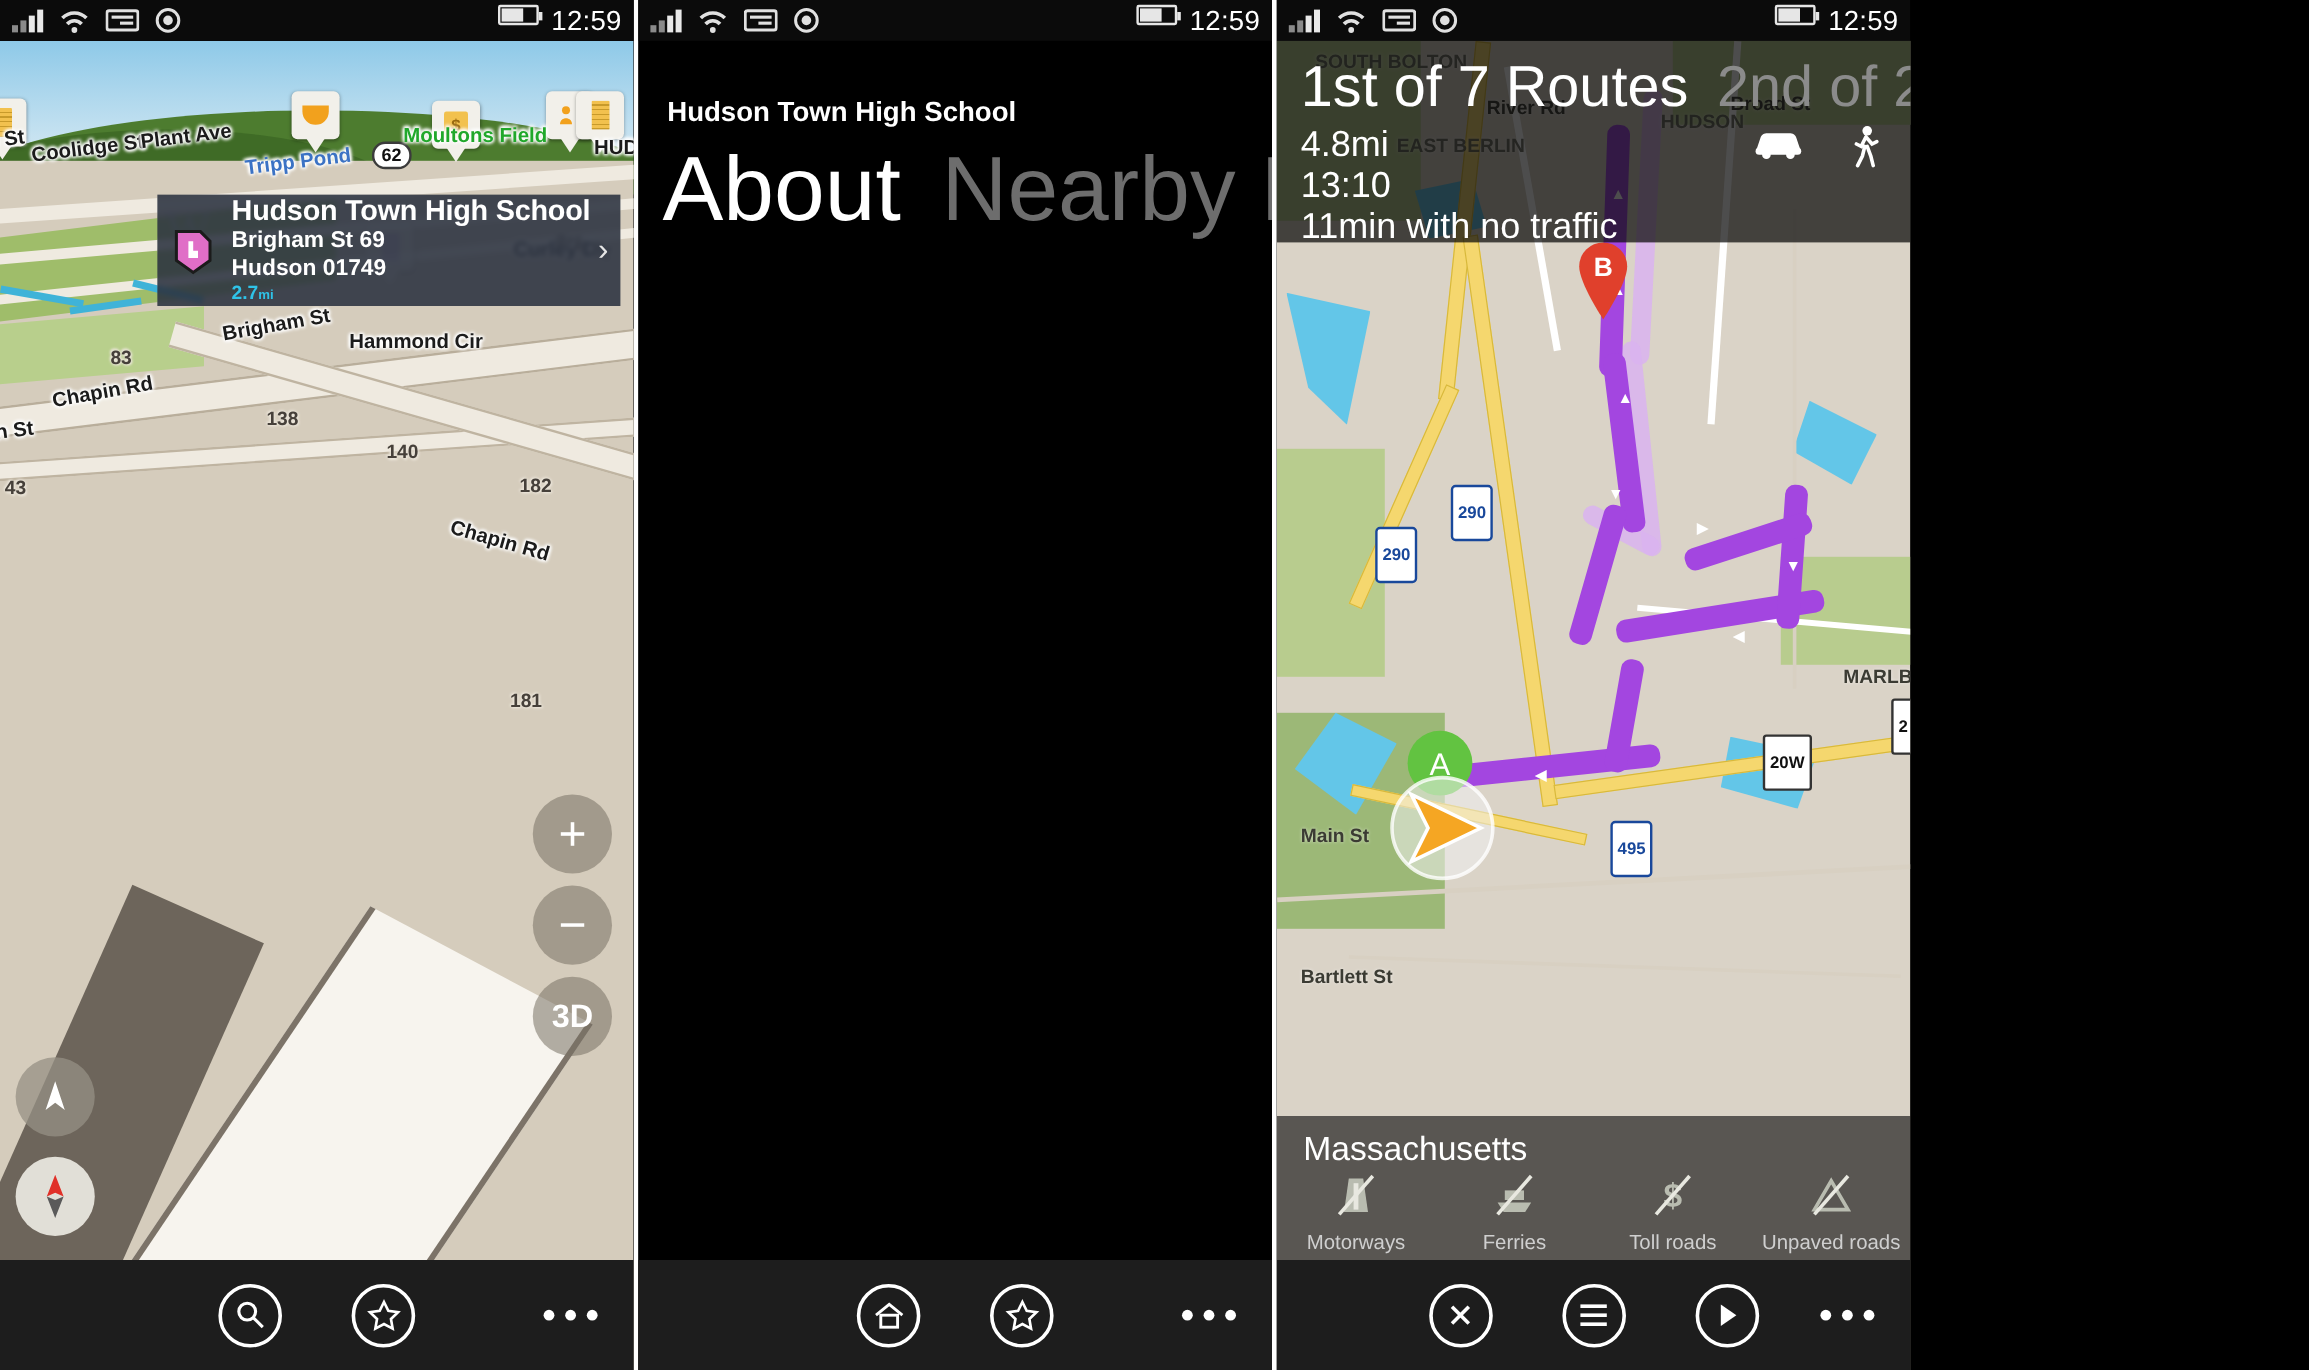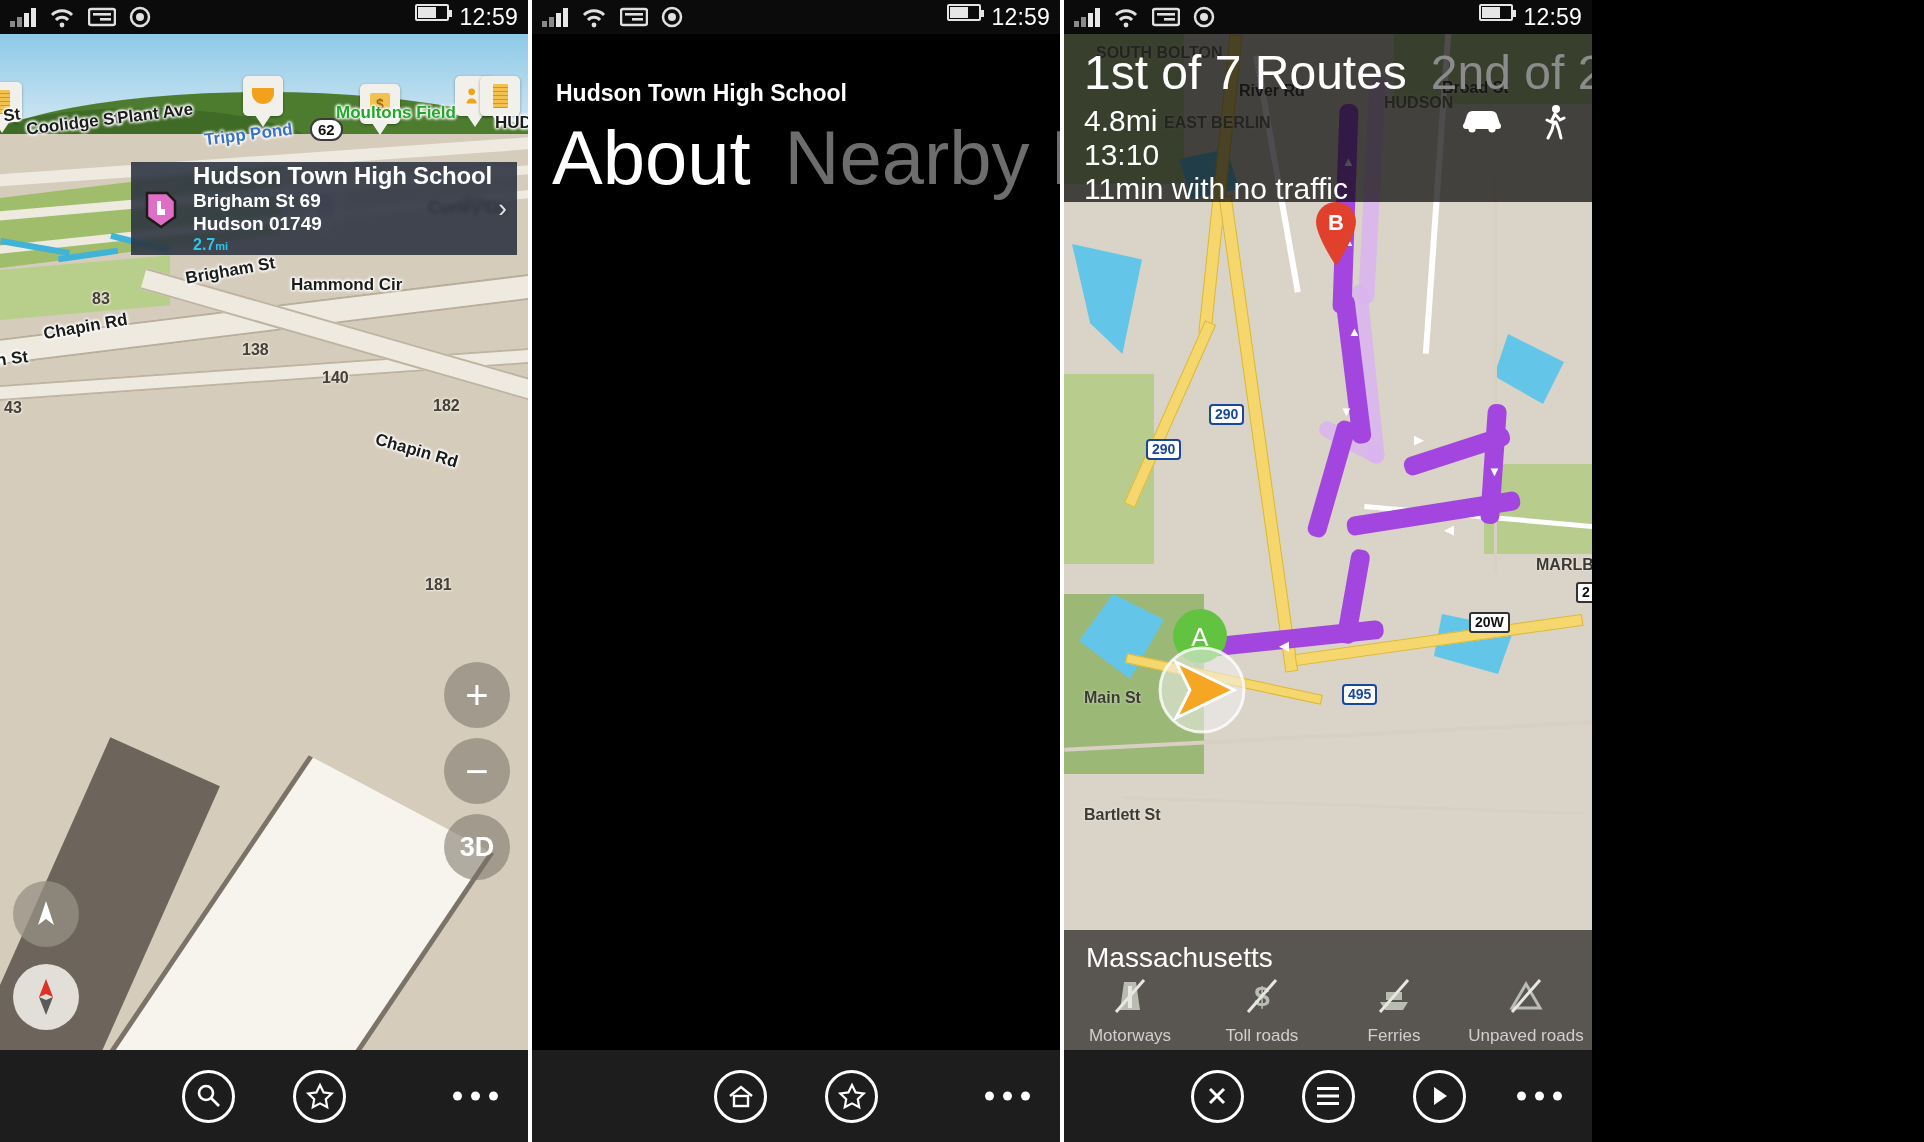--- a/index.html
+++ b/index.html
@@ -209,21 +209,21 @@
   .state-name { position:absolute; left:22px; bottom:168px; color:#fff; font-size:28px; font-weight:300; z-index:25; }
   .optrow { position:absolute; left:0; right:0; bottom:96px; display:flex; z-index:25; }
   .opt { flex:1; display:flex; flex-direction:column; align-items:center; gap:6px; }
   .opt .oi { height:48px; display:flex; align-items:center; justify-content:center; }
   .opt .ol { color:#cfcfcf; font-size:17px; font-weight:300; }
   .mapname { position:absolute; color:#3b3b33; font-weight:700; font-size:16px;
     text-shadow:0 0 3px rgba(255,255,255,.6); white-space:nowrap; }
   .mapname.dim { color:#5a5a50; opacity:.85; }
   .ishield {
     position:absolute; background:#fff; border:2px solid #19489b; border-radius:4px;
-    color:#19489b; font-size:14px; font-weight:700; padding:1px 4px; line-height:15px;
+    color:#19489b; font-size:14px; font-weight:700; padding:14px 4px; line-height:15px;
   }
   .ishield.us { border-color:#333; color:#111; border-radius:3px; }
 </style>
 </head>
 <body>
 
 <div class="stage">
 
   <div class="panel p1">
 
@@ -285,21 +285,21 @@
           <div class="lbl rot3" style="left: 185px; top: 227px;">Brigham St</div>
           <div class="lbl " style="left: 291px; top: 241px;">Hammond Cir</div>
           <div class="lbl rot3" style="left: 43px; top: 283px;">Chapin Rd</div>
           <div class="lbl rot2" style="left: 374px; top: 407px;">Chapin Rd</div>
           <div class="lbl " style="left: 428px; top: 164px;">Curley Dr</div>
           <div class="lbl rot1" style="left: -4px; top: 315px;">n St</div>
           <div class="lbl grey rot2" style="left: 462px; top: 161px;">ark St</div>
         </div>
       <div id="p1-nums">
           <div class="num" style="left: 92px; top: 256px;">83</div>
-          <div class="num" style="left: 222px; top: 307px; margin-left: 20px;">138</div>
+          <div class="num" style="left: 222px; top: 307px;">138</div>
           <div class="num" style="left: 322px; top: 335px;">140</div>
           <div class="num" style="left: 433px; top: 363px;">182</div>
           <div class="num" style="left: 4px; top: 365px;">43</div>
           <div class="num" style="left: 425px; top: 542px;">181</div>
         </div>
 
       <div class="callout">
         <div class="callout-pin">
           <svg width="42" height="44" viewBox="0 0 42 44">
             <path d="M6 6 L26 6 L34 14 L34 30 L20 40 L6 30 Z" fill="#e06ec7" stroke="#1b1b1b" stroke-width="2.5"></path>
@@ -567,35 +567,35 @@
               <path d="M16 8 L28 8 L32 36 L12 36 Z" fill="#b9bcb0"></path>
               <rect x="20" y="12" width="4" height="22" fill="#e8e8e0"></rect>
               <line x1="8" y1="38" x2="36" y2="6" stroke="#e8e8e0" stroke-width="3"></line>
             </svg>
           </div>
           <div class="ol">Motorways</div>
         </div>
         <div class="opt">
           <div class="oi">
             <svg width="44" height="44" viewBox="0 0 44 44">
-              <text x="22" y="32" font-size="28" font-weight="700" fill="#b9bcb0" text-anchor="middle" font-family="Liberation Sans, sans-serif">$</text>
-              <line x1="8" y1="38" x2="36" y2="6" stroke="#e8e8e0" stroke-width="3"></line>
-            </svg>
-          </div>
-          <div class="ol">Toll roads</div>
-        </div>
-        <div class="opt">
-          <div class="oi">
-            <svg width="44" height="44" viewBox="0 0 44 44">
               <path d="M8 28 L36 28 L31 36 L13 36 Z" fill="#b9bcb0"></path>
               <rect x="14" y="18" width="16" height="8" fill="#b9bcb0"></rect>
               <line x1="8" y1="38" x2="36" y2="6" stroke="#e8e8e0" stroke-width="3"></line>
             </svg>
           </div>
           <div class="ol">Ferries</div>
+        </div>
+        <div class="opt">
+          <div class="oi">
+            <svg width="44" height="44" viewBox="0 0 44 44">
+              <text x="22" y="32" font-size="28" font-weight="700" fill="#b9bcb0" text-anchor="middle" font-family="Liberation Sans, sans-serif">$</text>
+              <line x1="8" y1="38" x2="36" y2="6" stroke="#e8e8e0" stroke-width="3"></line>
+            </svg>
+          </div>
+          <div class="ol">Toll roads</div>
         </div>
         <div class="opt">
           <div class="oi">
             <svg width="44" height="44" viewBox="0 0 44 44">
               <path d="M8 34 L22 10 L36 34 Z" fill="none" stroke="#b9bcb0" stroke-width="3"></path>
               <line x1="8" y1="38" x2="36" y2="6" stroke="#e8e8e0" stroke-width="3"></line>
             </svg>
           </div>
           <div class="ol">Unpaved roads</div>
         </div>

